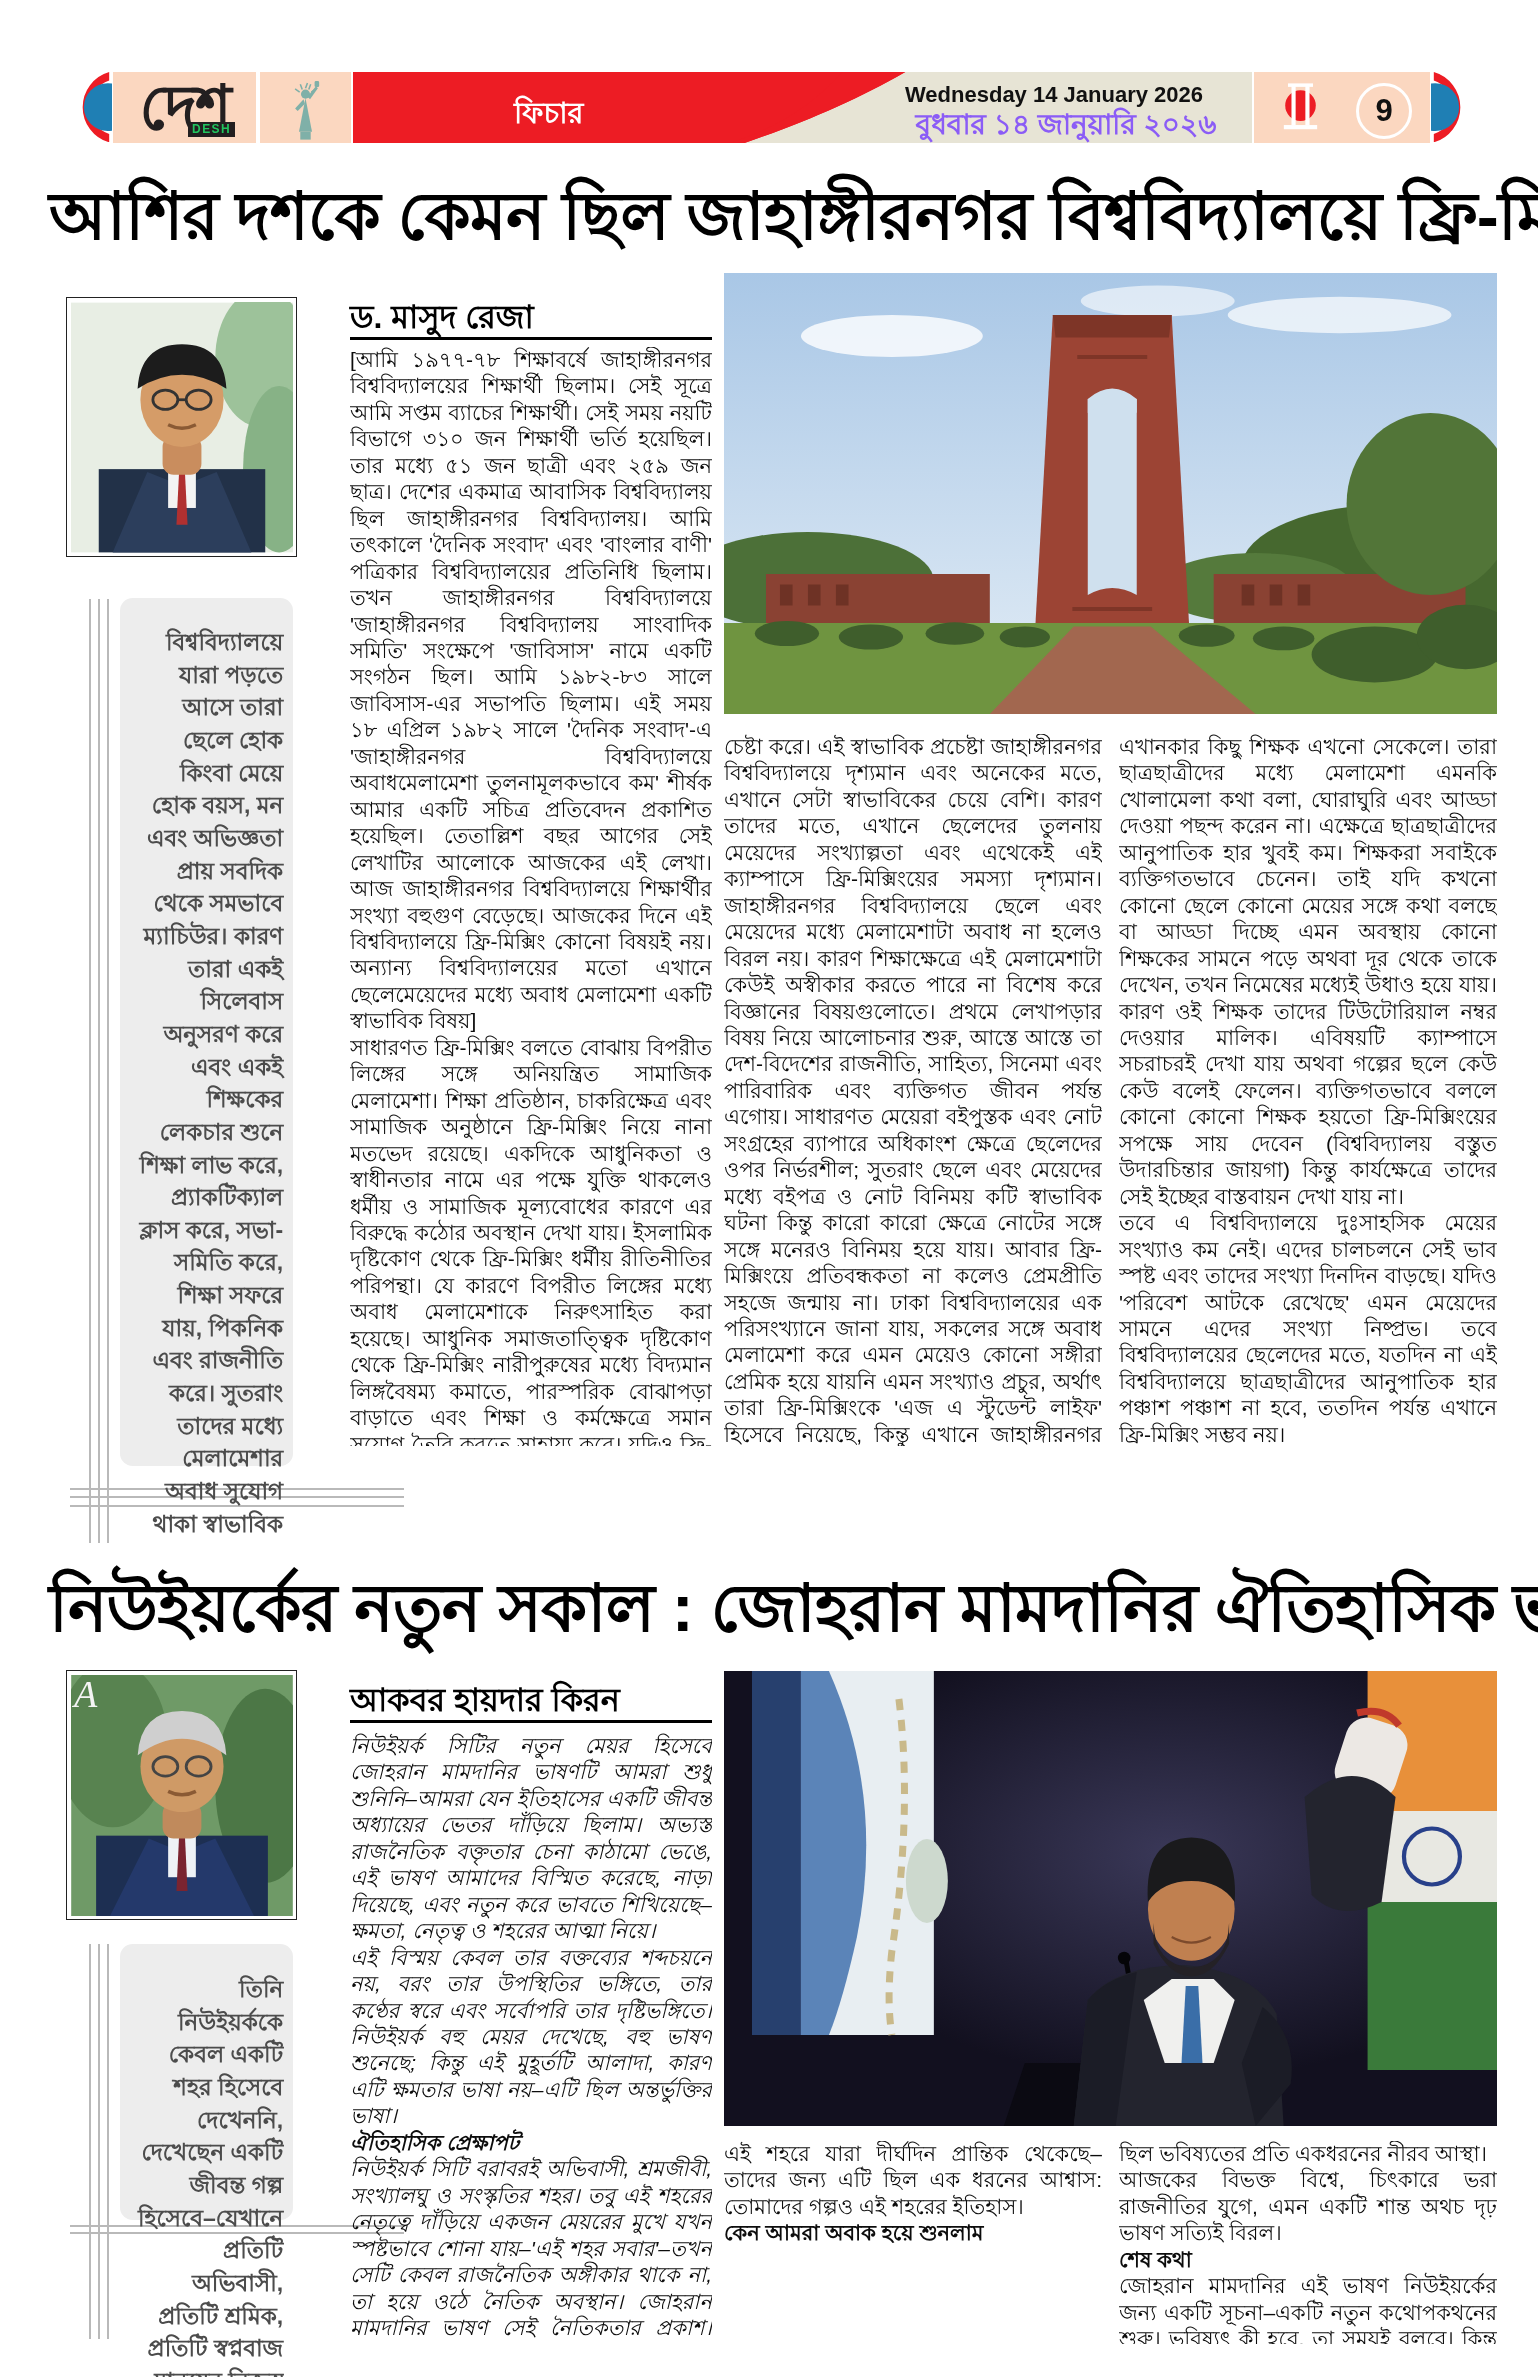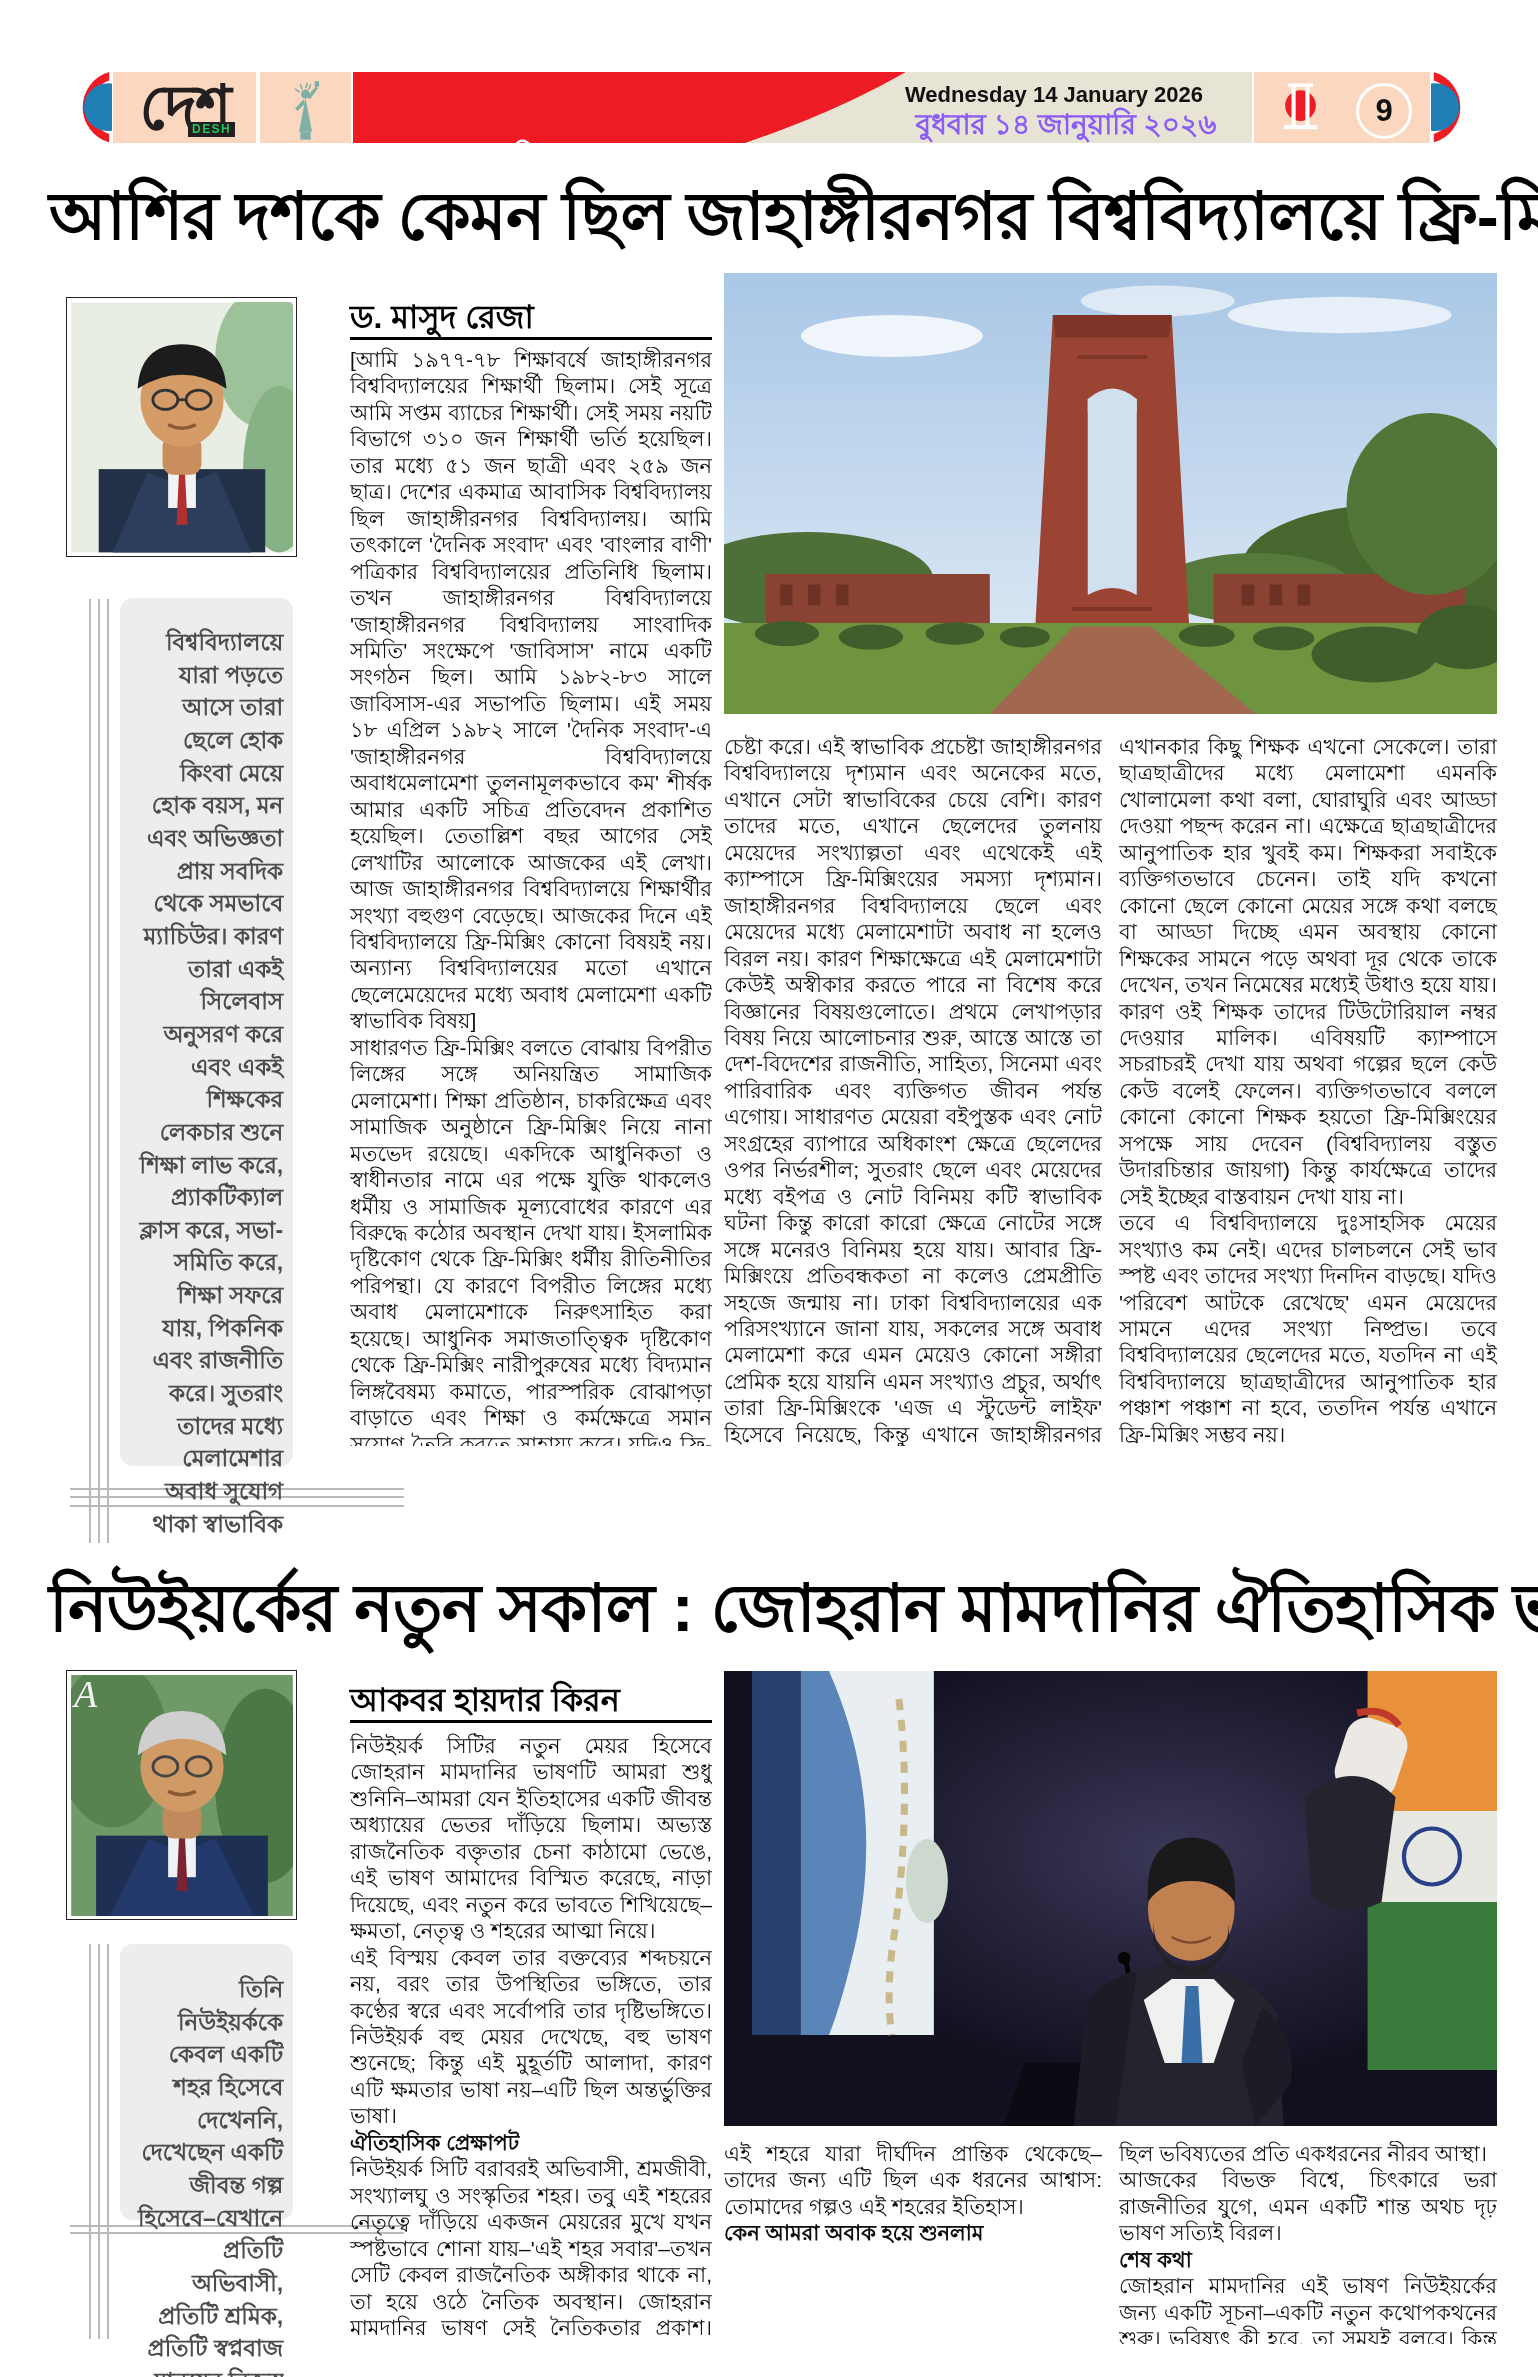--- a/index.html
+++ b/index.html
@@ -77,21 +77,21 @@
         </g>
       </svg>
     </div>
 
     <div class="abs" style="left:353px;top:72px;width:899px;height:71px;">
       <svg viewBox="0 0 1286 101" preserveAspectRatio="none" style="position:absolute;left:0;top:0;width:100%;height:100%;">
         <rect x="0" y="0" width="1286" height="101" fill="#e7e4d5"></rect>
         <path d="M0,0 L790,0 C720,40 650,70 560,101 L0,101 Z" fill="#ed1c24" transform="scale(1,1)"></path>
         <path d="M560,101 C650,70 720,40 790,0 L700,0 C660,45 610,78 540,101 Z" fill="#ed1c24"></path>
       </svg>
-      <div class="abs section-label" style="left:161px;top:18px;margin-top:44px;">ফিচার</div>
+      <div class="abs section-label" style="left:161px;top:18px;">ফিচার</div>
       <div class="abs" style="left:552px;top:9.8px;width:322px;">
         <div class="date-en">Wednesday 14 January 2026</div>
         <div class="date-bn">বুধবার ১৪ জানুয়ারি ২০২৬</div>
       </div>
     </div>
 
     <div class="abs peachbox" style="left:1254px;top:72px;width:176px;height:71px;">
       <svg viewBox="0 0 64 72" style="position:absolute;left:24px;top:9.8px;width:45px;height:50px;">
         <circle cx="32" cy="34" r="22" fill="#ed1c24"></circle>
         <g stroke="#ffffff" stroke-width="6">
@@ -279,21 +279,21 @@
   <div class="abs vrule" style="left:89px;top:1944px;height:395px;"></div>
   <div class="abs vrule" style="left:98px;top:1944px;height:395px;"></div>
   <div class="abs vrule" style="left:107px;top:1944px;height:395px;"></div>
   <div class="abs hrule" style="left:70px;top:2225px;width:334px;"></div>
   <div class="abs hrule" style="left:70px;top:2232px;width:334px;"></div>
 
   <div class="abs quote-box" style="left:120px;top:1944px;width:173px;height:276px;">
     <div class="quote-text" style="padding-top:29px;">তিনি নিউইয়র্ককে কেবল একটি শহর হিসেবে দেখেননি, দেখেছেন একটি জীবন্ত গল্প হিসেবে–যেখানে প্রতিটি অভিবাসী, প্রতিটি শ্রমিক, প্রতিটি স্বপ্নবাজ মানুষের নিজস্ব অধ্যায় আছে</div>
   </div>
 
-  <div class="abs body-text" style="left:350px;top:1733px;width:362px;height:607px;overflow:hidden;">
+  <div class="abs body-text" style="left:350px;top:1733px;width:362px;height:607px;overflow:hidden;font-style:italic;">
       <p class="bp">নিউইয়র্ক সিটির নতুন মেয়র হিসেবে জোহরান মামদানির ভাষণটি আমরা শুধু শুনিনি–আমরা যেন ইতিহাসের একটি জীবন্ত অধ্যায়ের ভেতর দাঁড়িয়ে ছিলাম। অভ্যস্ত রাজনৈতিক বক্তৃতার চেনা কাঠামো ভেঙে, এই ভাষণ আমাদের বিস্মিত করেছে, নাড়া দিয়েছে, এবং নতুন করে ভাবতে শিখিয়েছে–ক্ষমতা, নেতৃত্ব ও শহরের আত্মা নিয়ে।</p>
       <p class="bp">এই বিস্ময় কেবল তার বক্তব্যের শব্দচয়নে নয়, বরং তার উপস্থিতির ভঙ্গিতে, তার কণ্ঠের স্বরে এবং সর্বোপরি তার দৃষ্টিভঙ্গিতে। নিউইয়র্ক বহু মেয়র দেখেছে, বহু ভাষণ শুনেছে; কিন্তু এই মুহূর্তটি আলাদা, কারণ এটি ক্ষমতার ভাষা নয়–এটি ছিল অন্তর্ভুক্তির ভাষা।</p>
       <p class="bp bh">ঐতিহাসিক প্রেক্ষাপট</p>
       <p class="bp">নিউইয়র্ক সিটি বরাবরই অভিবাসী, শ্রমজীবী, সংখ্যালঘু ও সংস্কৃতির শহর। তবু এই শহরের নেতৃত্বে দাঁড়িয়ে একজন মেয়রের মুখে যখন স্পষ্টভাবে শোনা যায়–'এই শহর সবার'–তখন সেটি কেবল রাজনৈতিক অঙ্গীকার থাকে না, তা হয়ে ওঠে নৈতিক অবস্থান। জোহরান মামদানির ভাষণ সেই নৈতিকতার প্রকাশ। তিনি ক্ষমতার দূরত্ব কমিয়ে এনেছেন, শাসক ও নাগরিকের মাঝখানের অদৃশ্য দেওয়াল ভেঙেছেন।</p>
     </div>
   <div class="abs body-text" style="left:724px;top:2141px;width:378px;height:203px;overflow:hidden;">
       <p class="bp">এই শহরে যারা দীর্ঘদিন প্রান্তিক থেকেছে–তাদের জন্য এটি ছিল এক ধরনের আশ্বাস: তোমাদের গল্পও এই শহরের ইতিহাস।</p>
       <p class="bp bh">কেন আমরা অবাক হয়ে শুনলাম</p>
     </div>
   <div class="abs body-text" style="left:1119px;top:2141px;width:378px;height:203px;overflow:hidden;">

